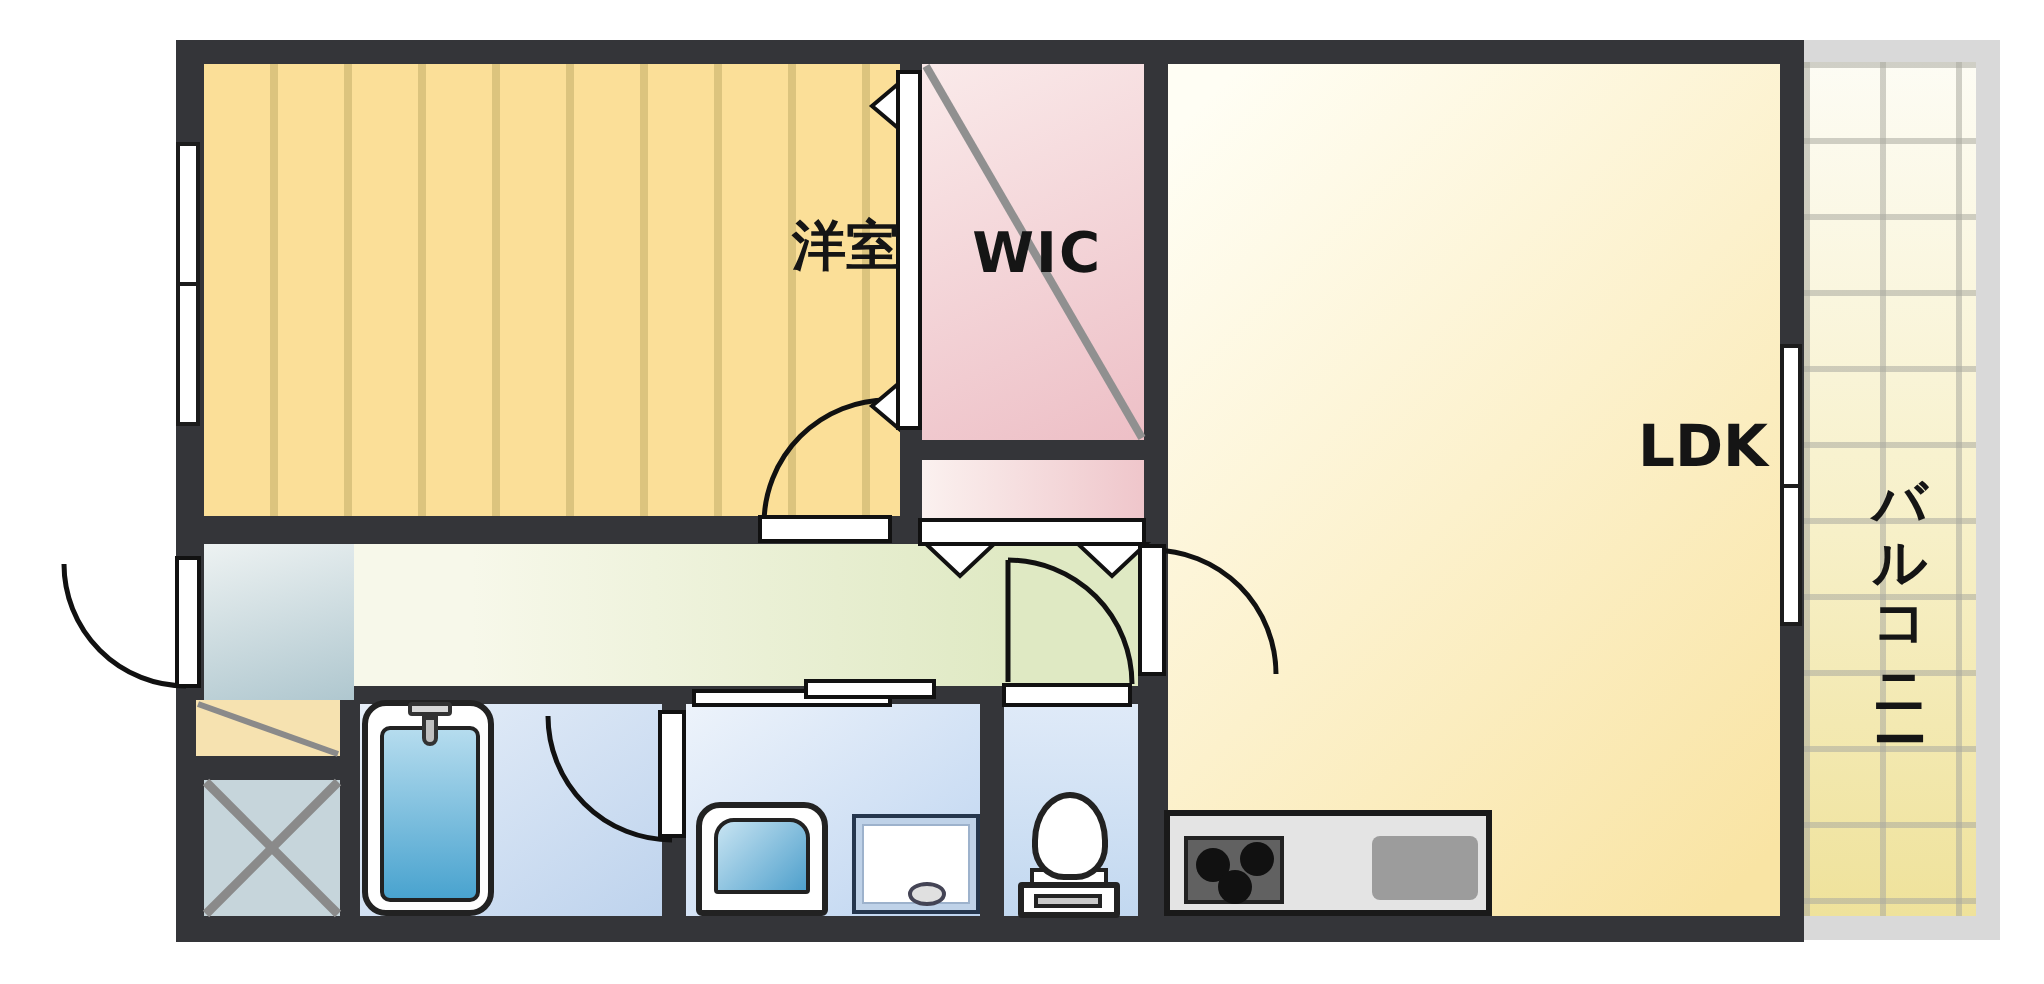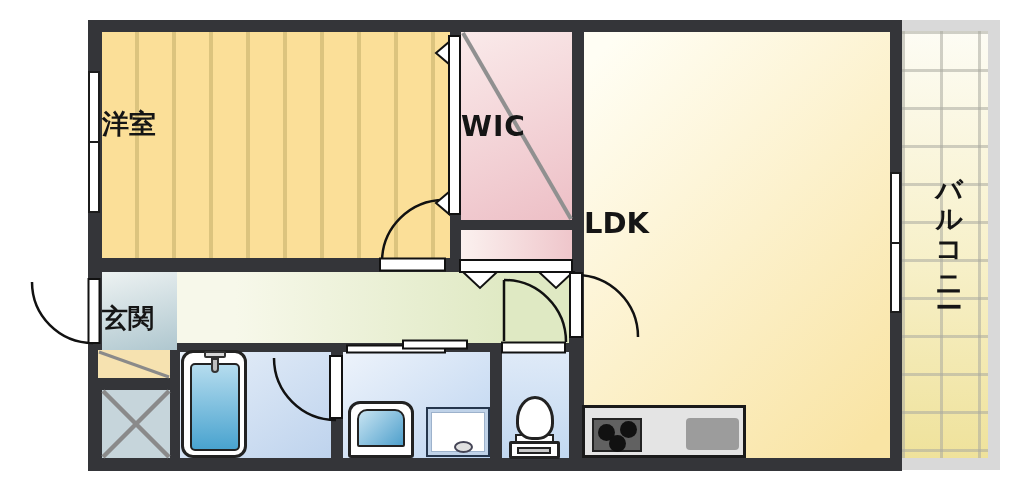--- a/index.html
+++ b/index.html
@@ -65,21 +65,21 @@
     border-radius:50% 50% 42% 42% / 55% 55% 38% 38%;}
   .toilet-base{left:509px;top:441px;width:51px;height:18px;background:#fff;border:3px solid #222;border-radius:2px;}
   .toilet-tank{left:5px;top:3px;width:34px;height:7px;background:#C9C9C9;border:2px solid #222;}
   .kitchen{left:582px;top:405px;width:164px;height:53px;background:#E4E4E4;border:3px solid #1a1a1a;}
   .stove{left:7px;top:10px;width:50px;height:34px;background:#616161;border:2px solid #222;}
   .burner{position:absolute;background:#111;border-radius:50%;width:17px;height:17px;}
   .b1{left:4px;top:4px;} .b2{left:26px;top:1px;} .b3{left:15px;top:15px;}
   .sink{left:101px;top:10px;width:53px;height:32px;background:#9C9C9C;border-radius:4px;}
 
   
-  .lbl{z-index:6;color:#151515;font-weight:700;text-align:left;line-height:1.2;}
+  .lbl{z-index:6;color:#151515;font-weight:700;text-align:right;line-height:1.2;}
   .lbl-yoshitsu{left:102px;top:108px;width:348px;font-size:27px;}
   .lbl-wic{left:461px;top:110px;width:90px;font-size:28px;letter-spacing:1px;}
   .lbl-ldk{left:584px;top:206px;width:300px;font-size:29px;}
   .lbl-genkan{left:102px;top:303px;width:78px;font-size:26px;}
   .lbl-balcony{left:925px;top:158px;width:40px;height:200px;font-size:27px;
     writing-mode:vertical-rl;text-orientation:mixed;letter-spacing:3px;}
 </style>
 </head>
 <body>
 
@@ -172,20 +172,17 @@
 
   <div class="abs lbl lbl-yoshitsu">
     <div>洋室</div>
   </div>
   <div class="abs lbl lbl-wic">
     <div>WIC</div>
   </div>
   <div class="abs lbl lbl-ldk">
     <div>LDK</div>
   </div>
-  <div class="abs lbl lbl-genkan">
-    <div>玄関</div>
-  </div>
   <div class="abs lbl lbl-balcony">
     <div>バルコニー</div>
   </div>
 
 </div>
 
 </body></html>

